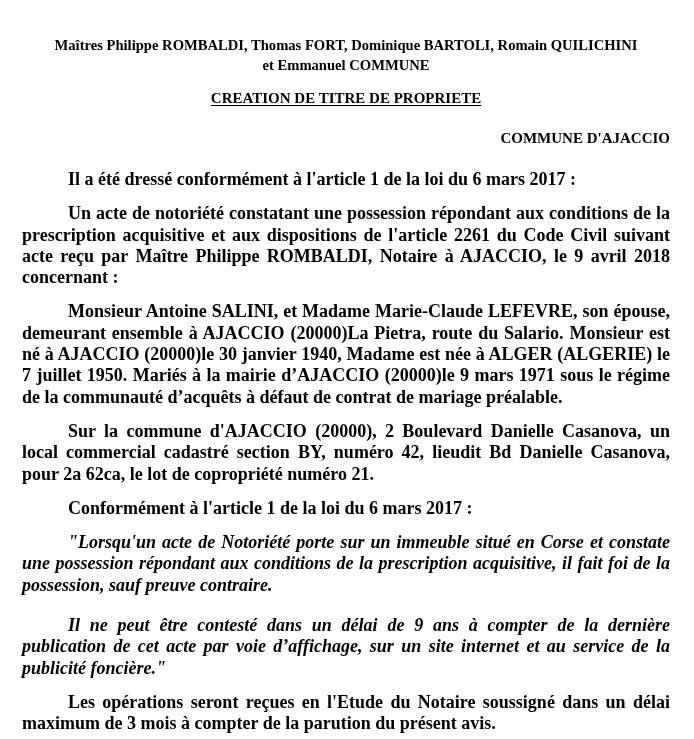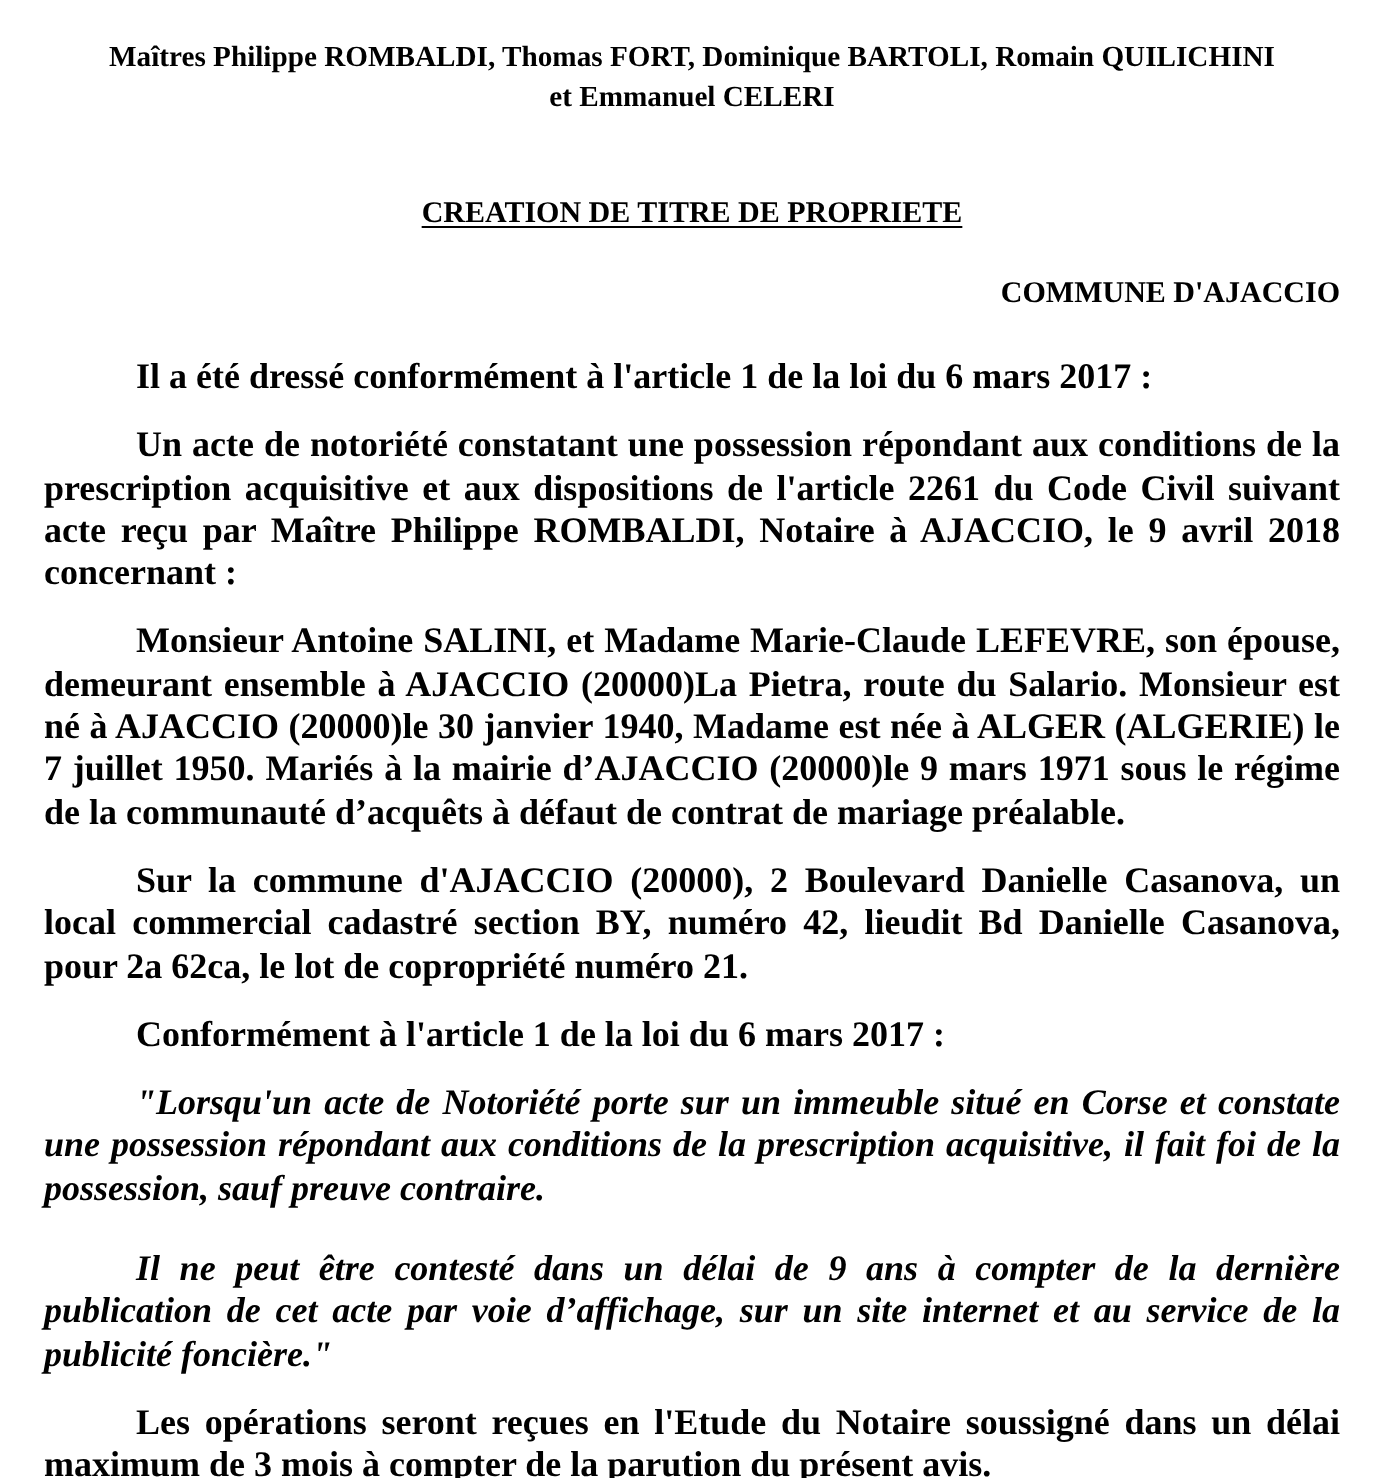--- a/index.html
+++ b/index.html
@@ -21,32 +21,32 @@
     padding: 0 24px 0 22px;
     position: relative;
   }
 
   
   .letterhead {
     text-align: center;
     font-weight: bold;
     font-size: 14.6px;
     line-height: 19.5px;
-    padding-top: 20px;
+    padding-top: 36px;
   }
   .letterhead div { white-space: nowrap; }
 
   
   .doc-title {
     text-align: center;
     font-weight: bold;
     font-size: 15px;
     text-decoration: underline;
     text-underline-offset: 2px;
-    margin-top: 40px;
+    margin-top: 15px;
   }
   .commune-title {
     text-align: right;
     font-weight: bold;
     font-size: 15px;
     margin-top: 23px;
   }
 
   
   p.body {
@@ -66,21 +66,21 @@
     font-style: italic;
   }
 </style>
 </head>
 <body>
 
 <div class="page">
 
   <div class="letterhead">
     <div>Maîtres Philippe ROMBALDI, Thomas FORT, Dominique BARTOLI, Romain QUILICHINI</div>
-    <div>et Emmanuel CELERI</div>
+    <div>et Emmanuel COMMUNE</div>
   </div>
 
   <div class="doc-title">CREATION DE TITRE DE PROPRIETE</div>
 
   <div class="commune-title">COMMUNE D'AJACCIO</div>
 
   <p class="body gap-lg">Il a été dressé conformément à l'article 1 de la loi du 6 mars 2017 :</p>
 
   <p class="body gap-md">Un acte de notoriété constatant une possession répondant aux conditions de la prescription acquisitive et aux dispositions de l'article 2261 du Code Civil suivant acte reçu par Maître Philippe ROMBALDI, Notaire à AJACCIO, le 9 avril 2018 concernant :</p>
 

